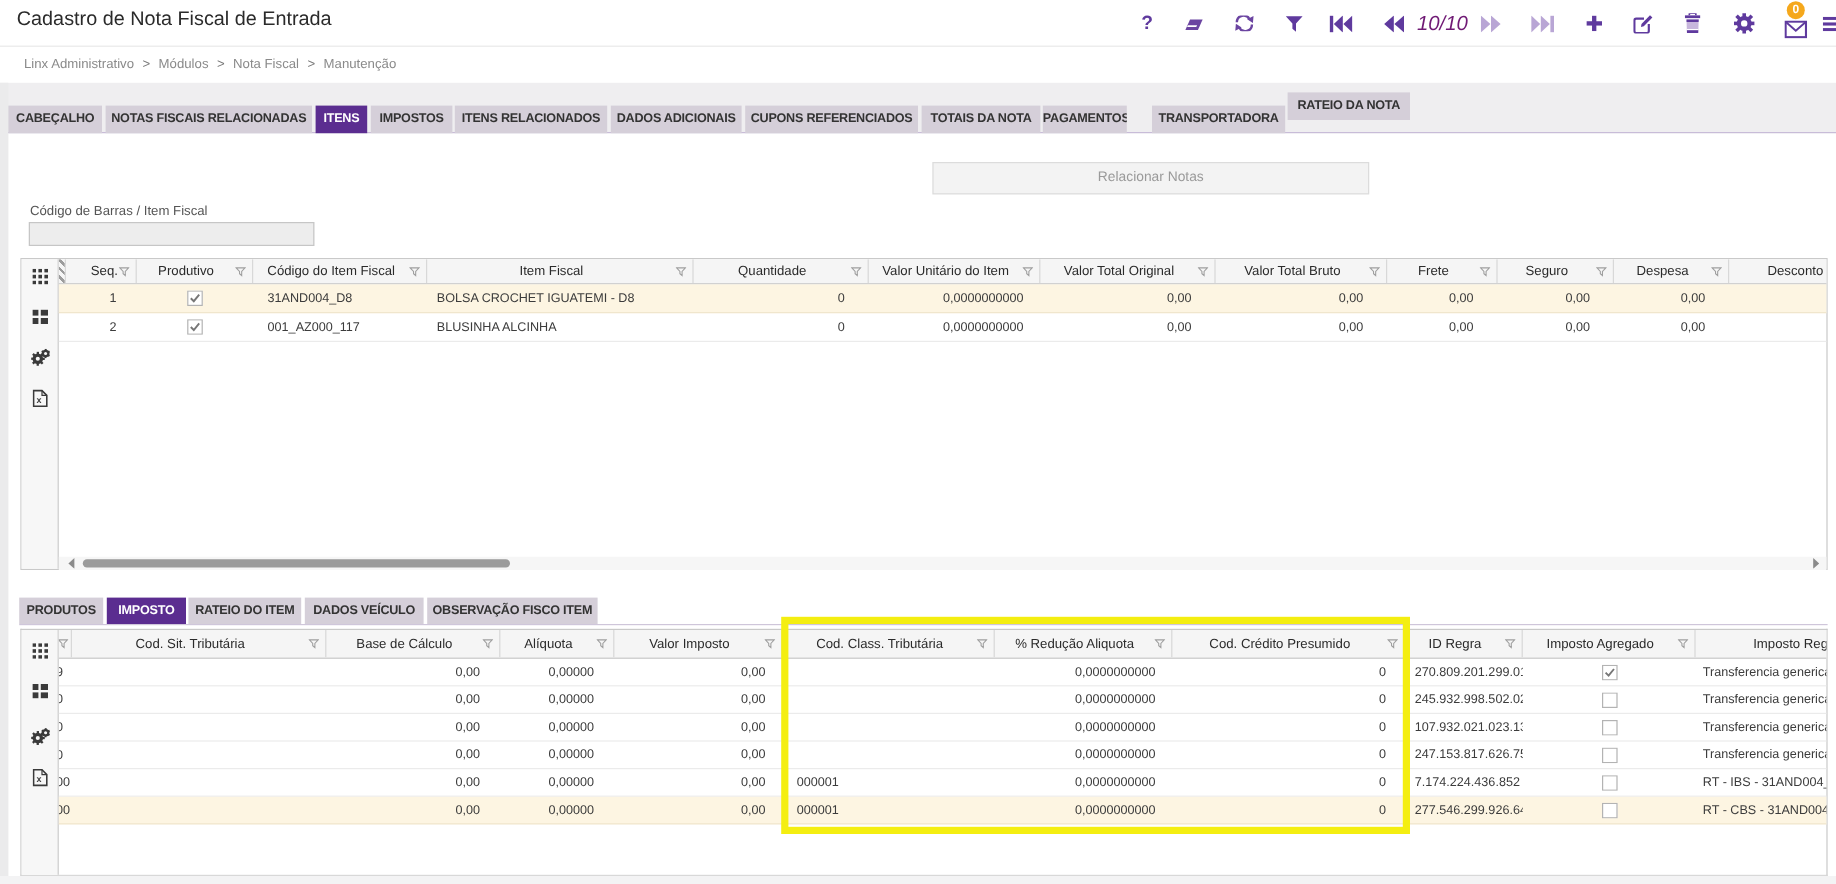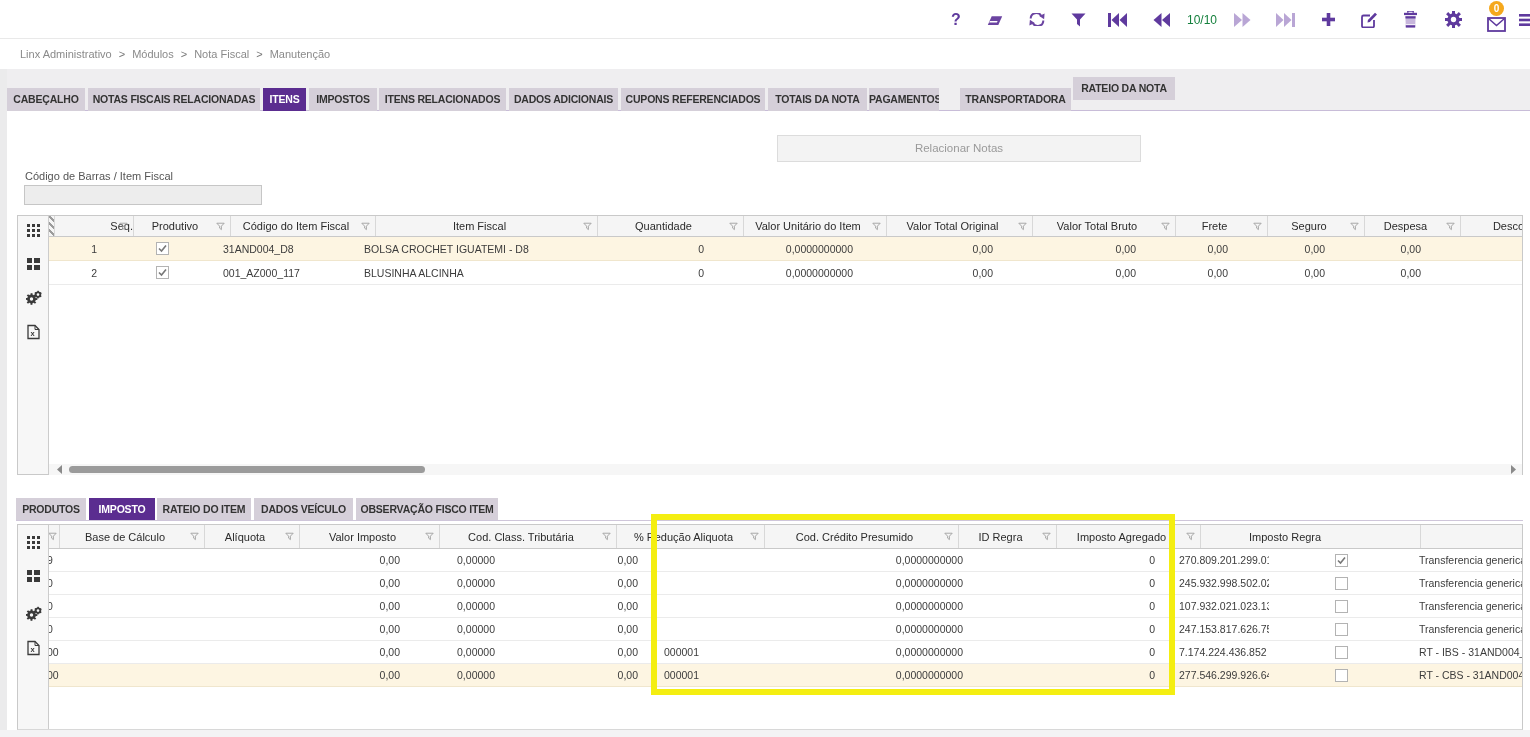--- a/index.html
+++ b/index.html
@@ -46,20 +46,21 @@
 .c { flex:none; white-space:nowrap; overflow:hidden; }
 .num { text-align:right; padding-right:20px; }
 .txt { padding-left:7px; }
 .cbx { width:13px; height:13px; border:1px solid #b3b3b3; background:#fff; margin:0 auto; position:relative; }
 .hatch { background:repeating-linear-gradient(45deg,#f5f5f5 0 3px,#9c9c9c 3px 5px); }
 </style>
 </head>
 <body>
 
 <div id="titlebar">
+  <div id="title">Cadastro de Nota Fiscal de Entrada</div>
   <div class="tbi" style="left:939px;">
       <span style="font-size:16px;font-weight:bold;color:#5f3a9e;font-family:'Liberation Sans';">?</span>
     </div>
   <div class="tbi" style="left:978px;">
       <svg width="16" height="12" viewBox="0 0 16 12">
         <path d="M0.8 11 L4.7 2.2 L15.2 2.2 L11.3 11 Z" fill="#6b44a1"></path>
         <path d="M2.2 8.6 L2.9 7.1 L10.6 7.1 L9.9 8.6 Z" fill="#fff"></path>
       </svg>
     </div>
   <div class="tbi" style="left:1020px;">
@@ -84,21 +85,21 @@
         <path d="M19 0 L11.5 7 L19 14 Z" fill="#5f3a9e"></path>
       </svg>
     </div>
   <div class="tbi" style="left:1144px;">
       <svg width="17" height="14" viewBox="0 0 17 14">
         <path d="M8.5 0 L0.5 7 L8.5 14 Z" fill="#5f3a9e"></path>
         <path d="M17 0 L9 7 L17 14 Z" fill="#5f3a9e"></path>
       </svg>
     </div>
   <div class="tbi" style="left:1185px;">
-      <span style="font-size:12px;color:#15803d;font-family:'Liberation Sans';">10/10</span>
+      <span style="font-size:17px;color:#701a75;font-family:'Liberation Sans';font-style:italic;">10/10</span>
     </div>
   <div class="tbi" style="left:1225px;">
       <svg width="17" height="14" viewBox="0 0 17 14">
         <path d="M0 0 L8 7 L0 14 Z" fill="#b9a6d5"></path>
         <path d="M8.5 0 L16.5 7 L8.5 14 Z" fill="#b9a6d5"></path>
       </svg>
     </div>
   <div class="tbi" style="left:1268px;">
       <svg width="19" height="14" viewBox="0 0 19 14">
         <path d="M0 0 L7.5 7 L0 14 Z" fill="#b9a6d5"></path>
@@ -244,21 +245,21 @@
 <div class="sic" style="top:108px;">
         <svg width="13" height="16" viewBox="0 0 13 16">
           <path d="M1 1.5 H8 L12 5.5 V14.5 H1 Z" fill="none" stroke="#3a3a3a" stroke-width="1.3"></path>
           <path d="M8 1.5 L8 5.5 L12 5.5" fill="none" stroke="#3a3a3a" stroke-width="1"></path>
           <text x="3.4" y="12" font-size="7.5" font-weight="bold" fill="#3a3a3a" font-family="Liberation Sans">x</text>
         </svg>
       </div>
 </div>
 <div class="ghead" style="height:21px;">
 <div class="hc hatch" style="width:6px;"></div>
-<div class="hc" style="width:59px;justify-content:flex-end;margin-left:20px;">
+<div class="hc" style="width:59px;justify-content:center;">
         <span class="lbl" style="padding-left:6px;">Seq.</span>
         <svg class="fun" width="9" height="9" viewBox="0 0 11 10">
           <path d="M1 1 H10 L6.6 4.6 V8.8 L4.4 7 V4.6 Z" fill="none" stroke="#9f9f9f" stroke-width="1.1"></path>
         </svg>
       </div>
 <div class="hc" style="width:97px;">
         <span class="lbl" style="padding-right:14px;">Produtivo</span>
         <svg class="fun" width="9" height="9" viewBox="0 0 11 10">
           <path d="M1 1 H10 L6.6 4.6 V8.8 L4.4 7 V4.6 Z" fill="none" stroke="#9f9f9f" stroke-width="1.1"></path>
         </svg>
@@ -435,20 +436,26 @@
         <svg width="13" height="16" viewBox="0 0 13 16">
           <path d="M1 1.5 H8 L12 5.5 V14.5 H1 Z" fill="none" stroke="#3a3a3a" stroke-width="1.3"></path>
           <path d="M8 1.5 L8 5.5 L12 5.5" fill="none" stroke="#3a3a3a" stroke-width="1"></path>
           <text x="3.4" y="12" font-size="7.5" font-weight="bold" fill="#3a3a3a" font-family="Liberation Sans">x</text>
         </svg>
       </div>
 </div>
 <div class="ghead" style="height:24px;">
 <div class="hc" style="width:11px;">
         <svg class="fun" width="9" height="9" viewBox="0 0 11 10" style="right:2px;">
+          <path d="M1 1 H10 L6.6 4.6 V8.8 L4.4 7 V4.6 Z" fill="none" stroke="#9f9f9f" stroke-width="1.1"></path>
+        </svg>
+      </div>
+<div class="hc" style="width:212px;">
+        <span class="lbl" style="padding-right:14px;">Cod. Sit. Tributária</span>
+        <svg class="fun" width="9" height="9" viewBox="0 0 11 10">
           <path d="M1 1 H10 L6.6 4.6 V8.8 L4.4 7 V4.6 Z" fill="none" stroke="#9f9f9f" stroke-width="1.1"></path>
         </svg>
       </div>
 <div class="hc" style="width:145px;">
         <span class="lbl" style="padding-right:14px;">Base de Cálculo</span>
         <svg class="fun" width="9" height="9" viewBox="0 0 11 10">
           <path d="M1 1 H10 L6.6 4.6 V8.8 L4.4 7 V4.6 Z" fill="none" stroke="#9f9f9f" stroke-width="1.1"></path>
         </svg>
       </div>
 <div class="hc" style="width:95px;">

